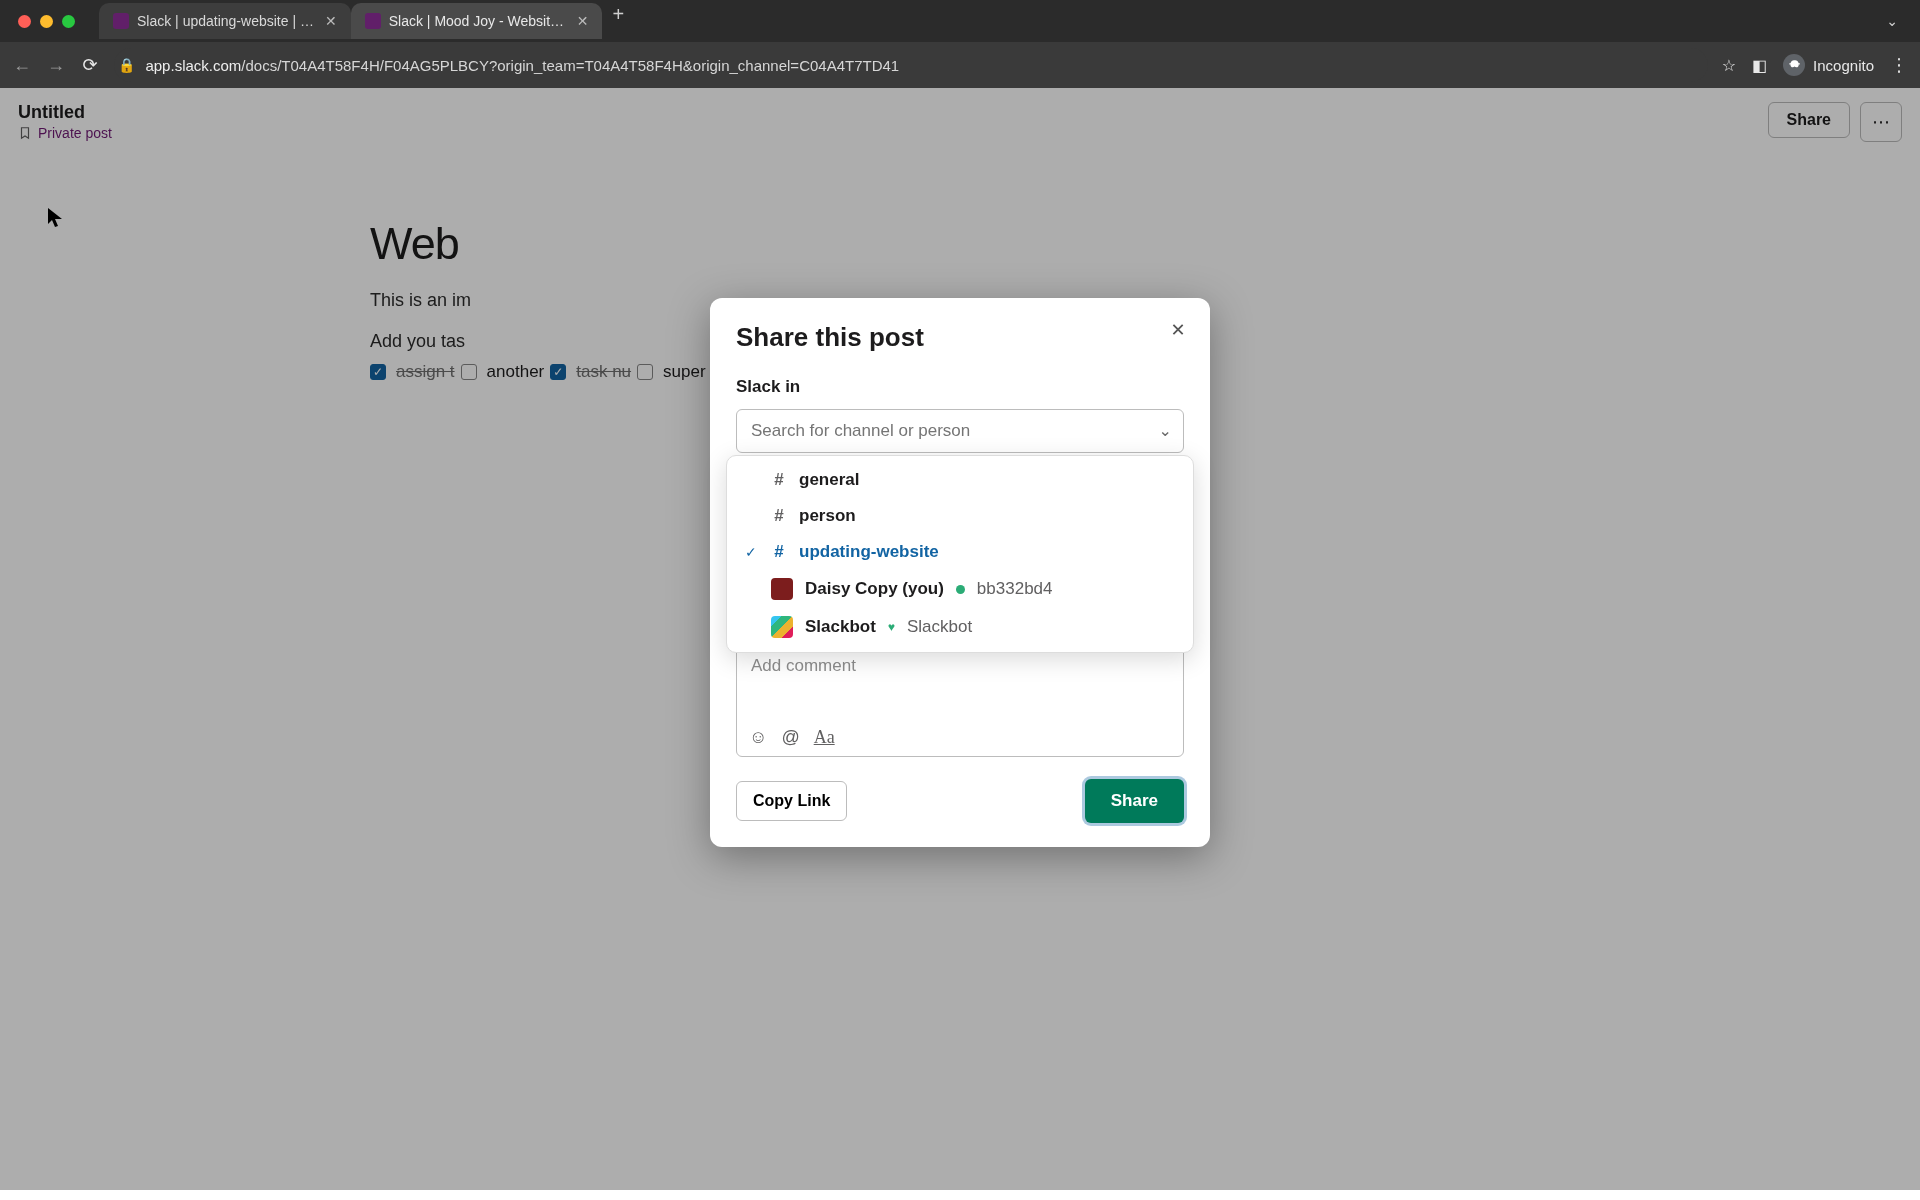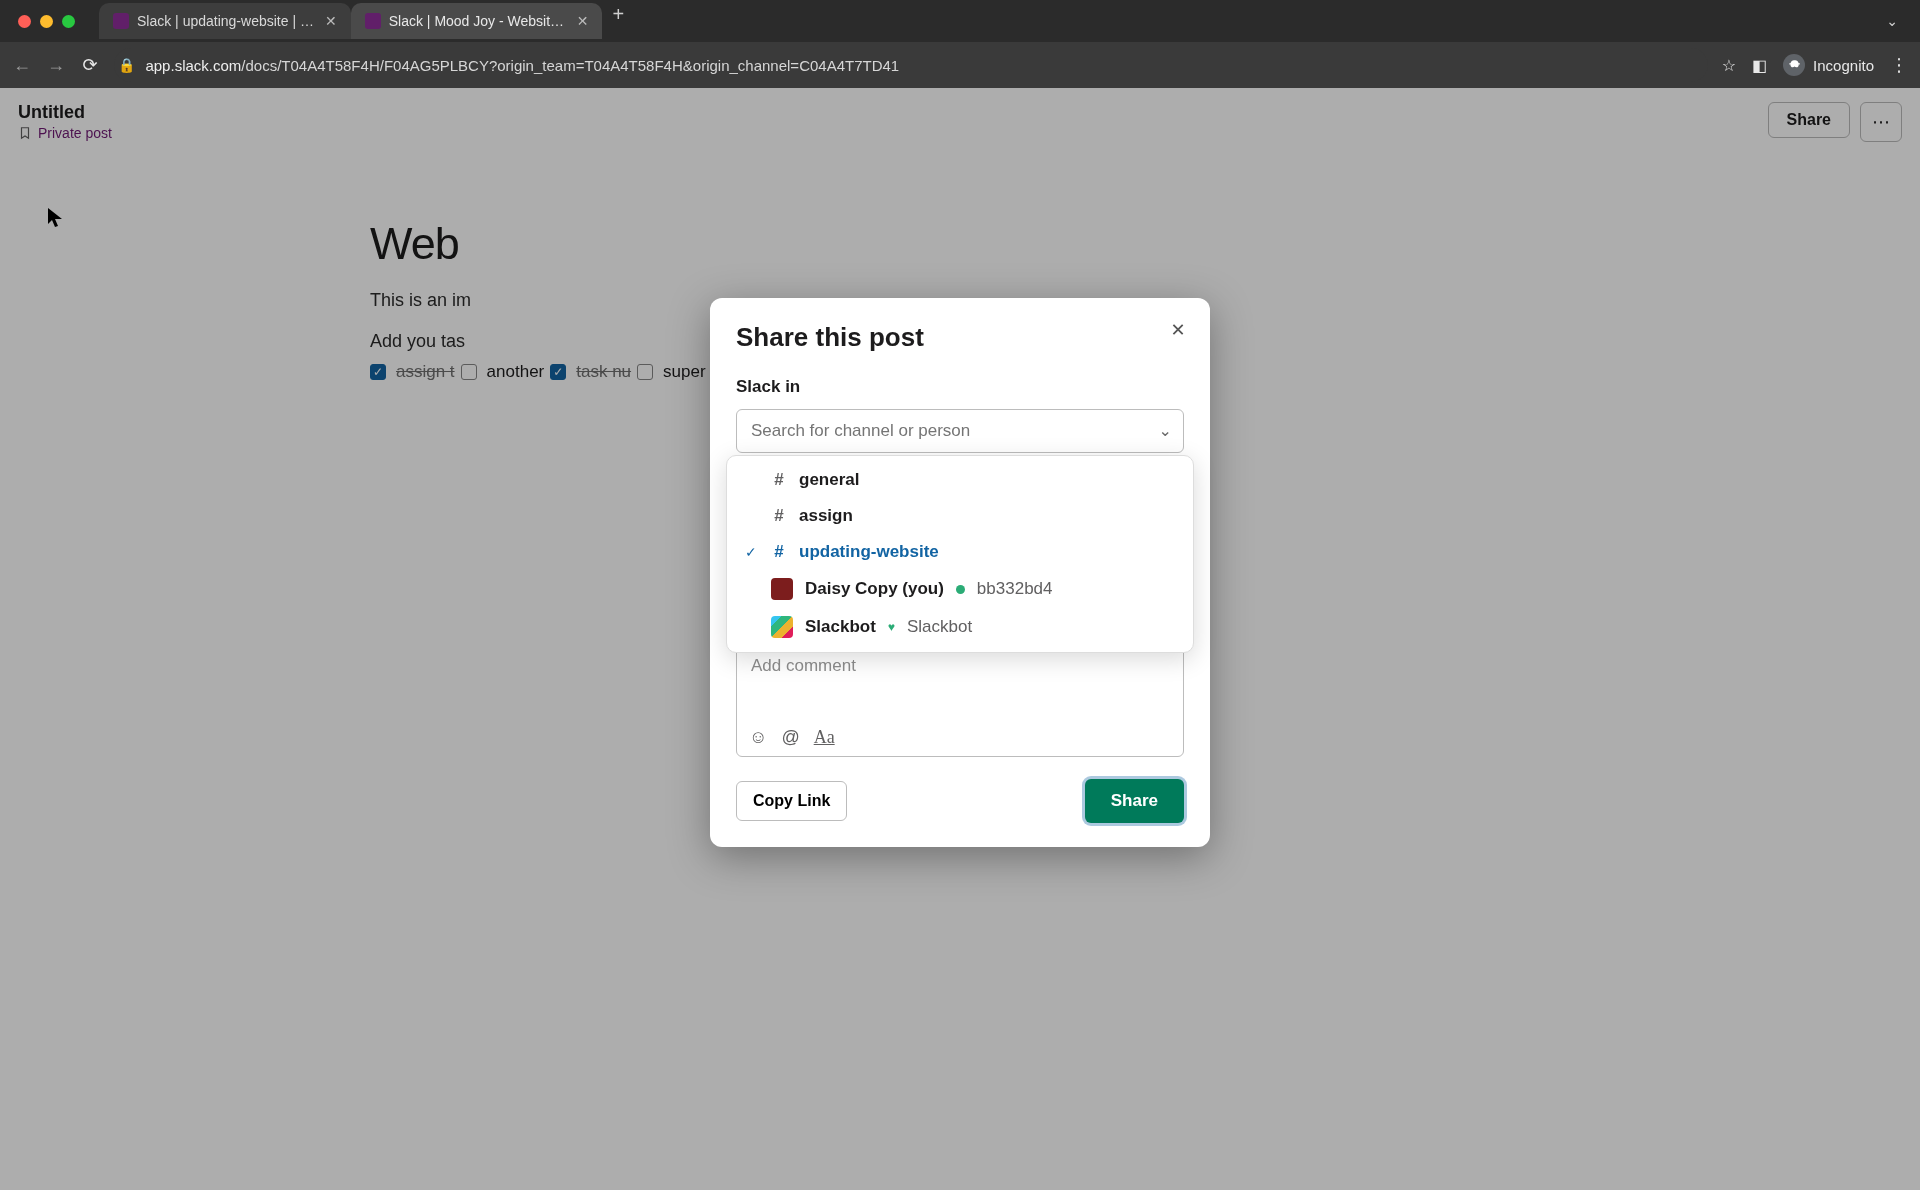--- a/index.html
+++ b/index.html
@@ -194,21 +194,21 @@
 
       <div class="dropdown">
         <div class="dditem">
           <span class="check"></span>
           <span class="hash">#</span>
           <span class="chname">general</span>
         </div>
         <div class="dditem">
           <span class="check"></span>
           <span class="hash">#</span>
-          <span class="chname">assign</span>
+          <span class="chname">person</span>
         </div>
         <div class="dditem selected">
           <span class="check">✓</span>
           <span class="hash">#</span>
           <span class="chname">updating-website</span>
         </div>
         <div class="dditem">
           <span class="check"></span>
           <span class="avatar daisy"></span>
           <span class="chname">Daisy Copy (you)</span>

